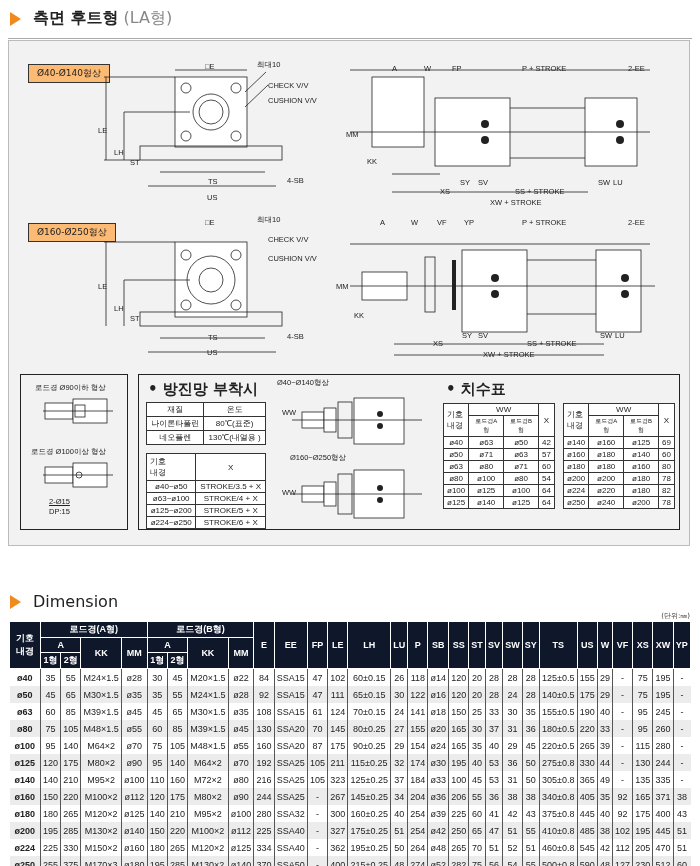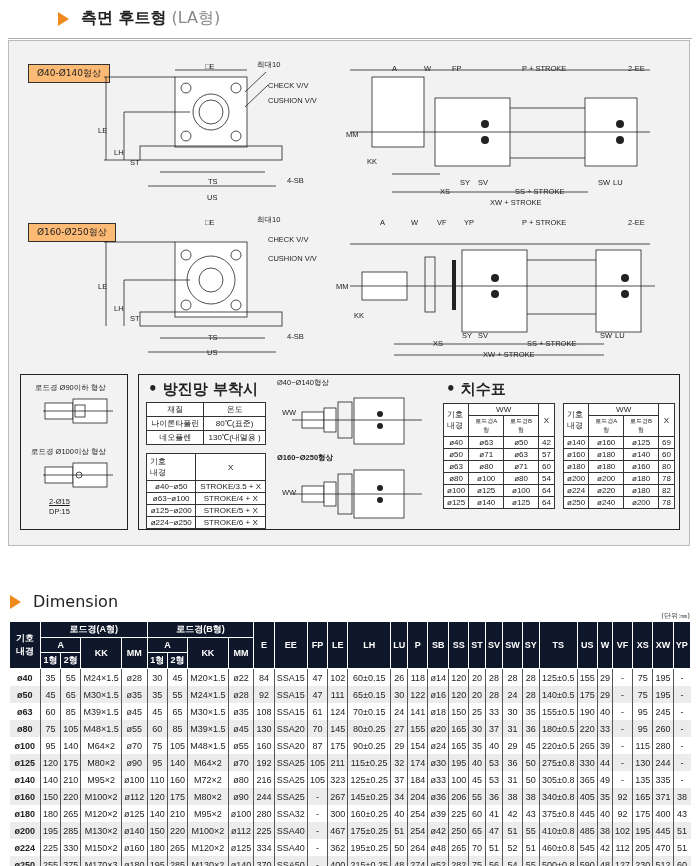--- a/index.html
+++ b/index.html
@@ -20,21 +20,21 @@
   #dim { position:absolute; left:9px; top:621px; width:682px; font-family:"Liberation Sans", sans-serif; }
   #dim th { background:#0f172a; color:#fff; font-size:9px; font-weight:bold; border:1px solid #fff; padding:1px 2px; height:12px; }
   #dim td { font-size:9px; text-align:center; border-left:1px solid #555; padding:0 2px; height:17px; white-space:nowrap; }
   #dim td:first-child { border-left:none; font-weight:bold; }
   #dim tr.alt td { background:#ececec; }
   .unit { position:absolute; right:10px; top:611px; font-size:7px; color:#333; }
 </style>
 </head>
 <body>
 
-<div class="sec-title" style="top:8px;margin-left:48px;">
+<div class="sec-title" style="top:8px;">
   <span class="tri"></span>
   <span>측면 후트형</span>
   <span class="sub">(LA형)</span>
 </div>
 <div class="rule" style="top:38px;"></div>
 
 <div class="frame"></div>
 
 <div class="tag" style="left:28px;top:64px;">Ø40-Ø140형상</div>
 <svg style="position:absolute;left:90px;top:62px;" width="260" height="145">
@@ -214,21 +214,21 @@
         <td>ø125~ø200</td>
         <td>STROKE/5 + X</td>
       </tr>
   <tr>
         <td>ø224~ø250</td>
         <td>STROKE/6 + X</td>
       </tr>
 </tbody>
   </table>
 <span class="lbl" style="left:277px;top:378px;">Ø40~Ø140형상</span>
-<span class="lbl" style="left:277px;top:453px;font-weight:bold;">Ø160~Ø250형상</span>
+<span class="lbl" style="left:290px;top:453px;">Ø160~Ø250형상</span>
 <svg style="position:absolute;left:282px;top:390px;" width="150" height="130">
   <rect class="fill" x="20" y="22" width="22" height="16"></rect>
     <rect class="fill" x="42" y="18" width="12" height="24"></rect>
   <rect class="ln" x="56" y="12" width="14" height="36"></rect>
     <rect class="fill" x="72" y="8" width="50" height="46"></rect>
   <line class="ln" x1="10" y1="30" x2="140" y2="30"></line>
   <circle cx="98" cy="24" r="3" fill="#222"></circle>
     <circle cx="98" cy="36" r="3" fill="#222"></circle>
   <rect class="fill" x="20" y="96" width="22" height="16"></rect>
     <rect class="fill" x="42" y="92" width="12" height="24"></rect>
@@ -679,21 +679,21 @@
         <td>285</td>
         <td>M130×2</td>
         <td>ø140</td>
         <td>150</td>
         <td>220</td>
         <td>M100×2</td>
         <td>ø112</td>
         <td>225</td>
         <td>SSA40</td>
         <td>-</td>
-        <td>467</td>
+        <td>327</td>
         <td>175±0.25</td>
         <td>51</td>
         <td>254</td>
         <td>ø42</td>
         <td>250</td>
         <td>65</td>
         <td>47</td>
         <td>51</td>
         <td>55</td>
         <td>410±0.8</td>

